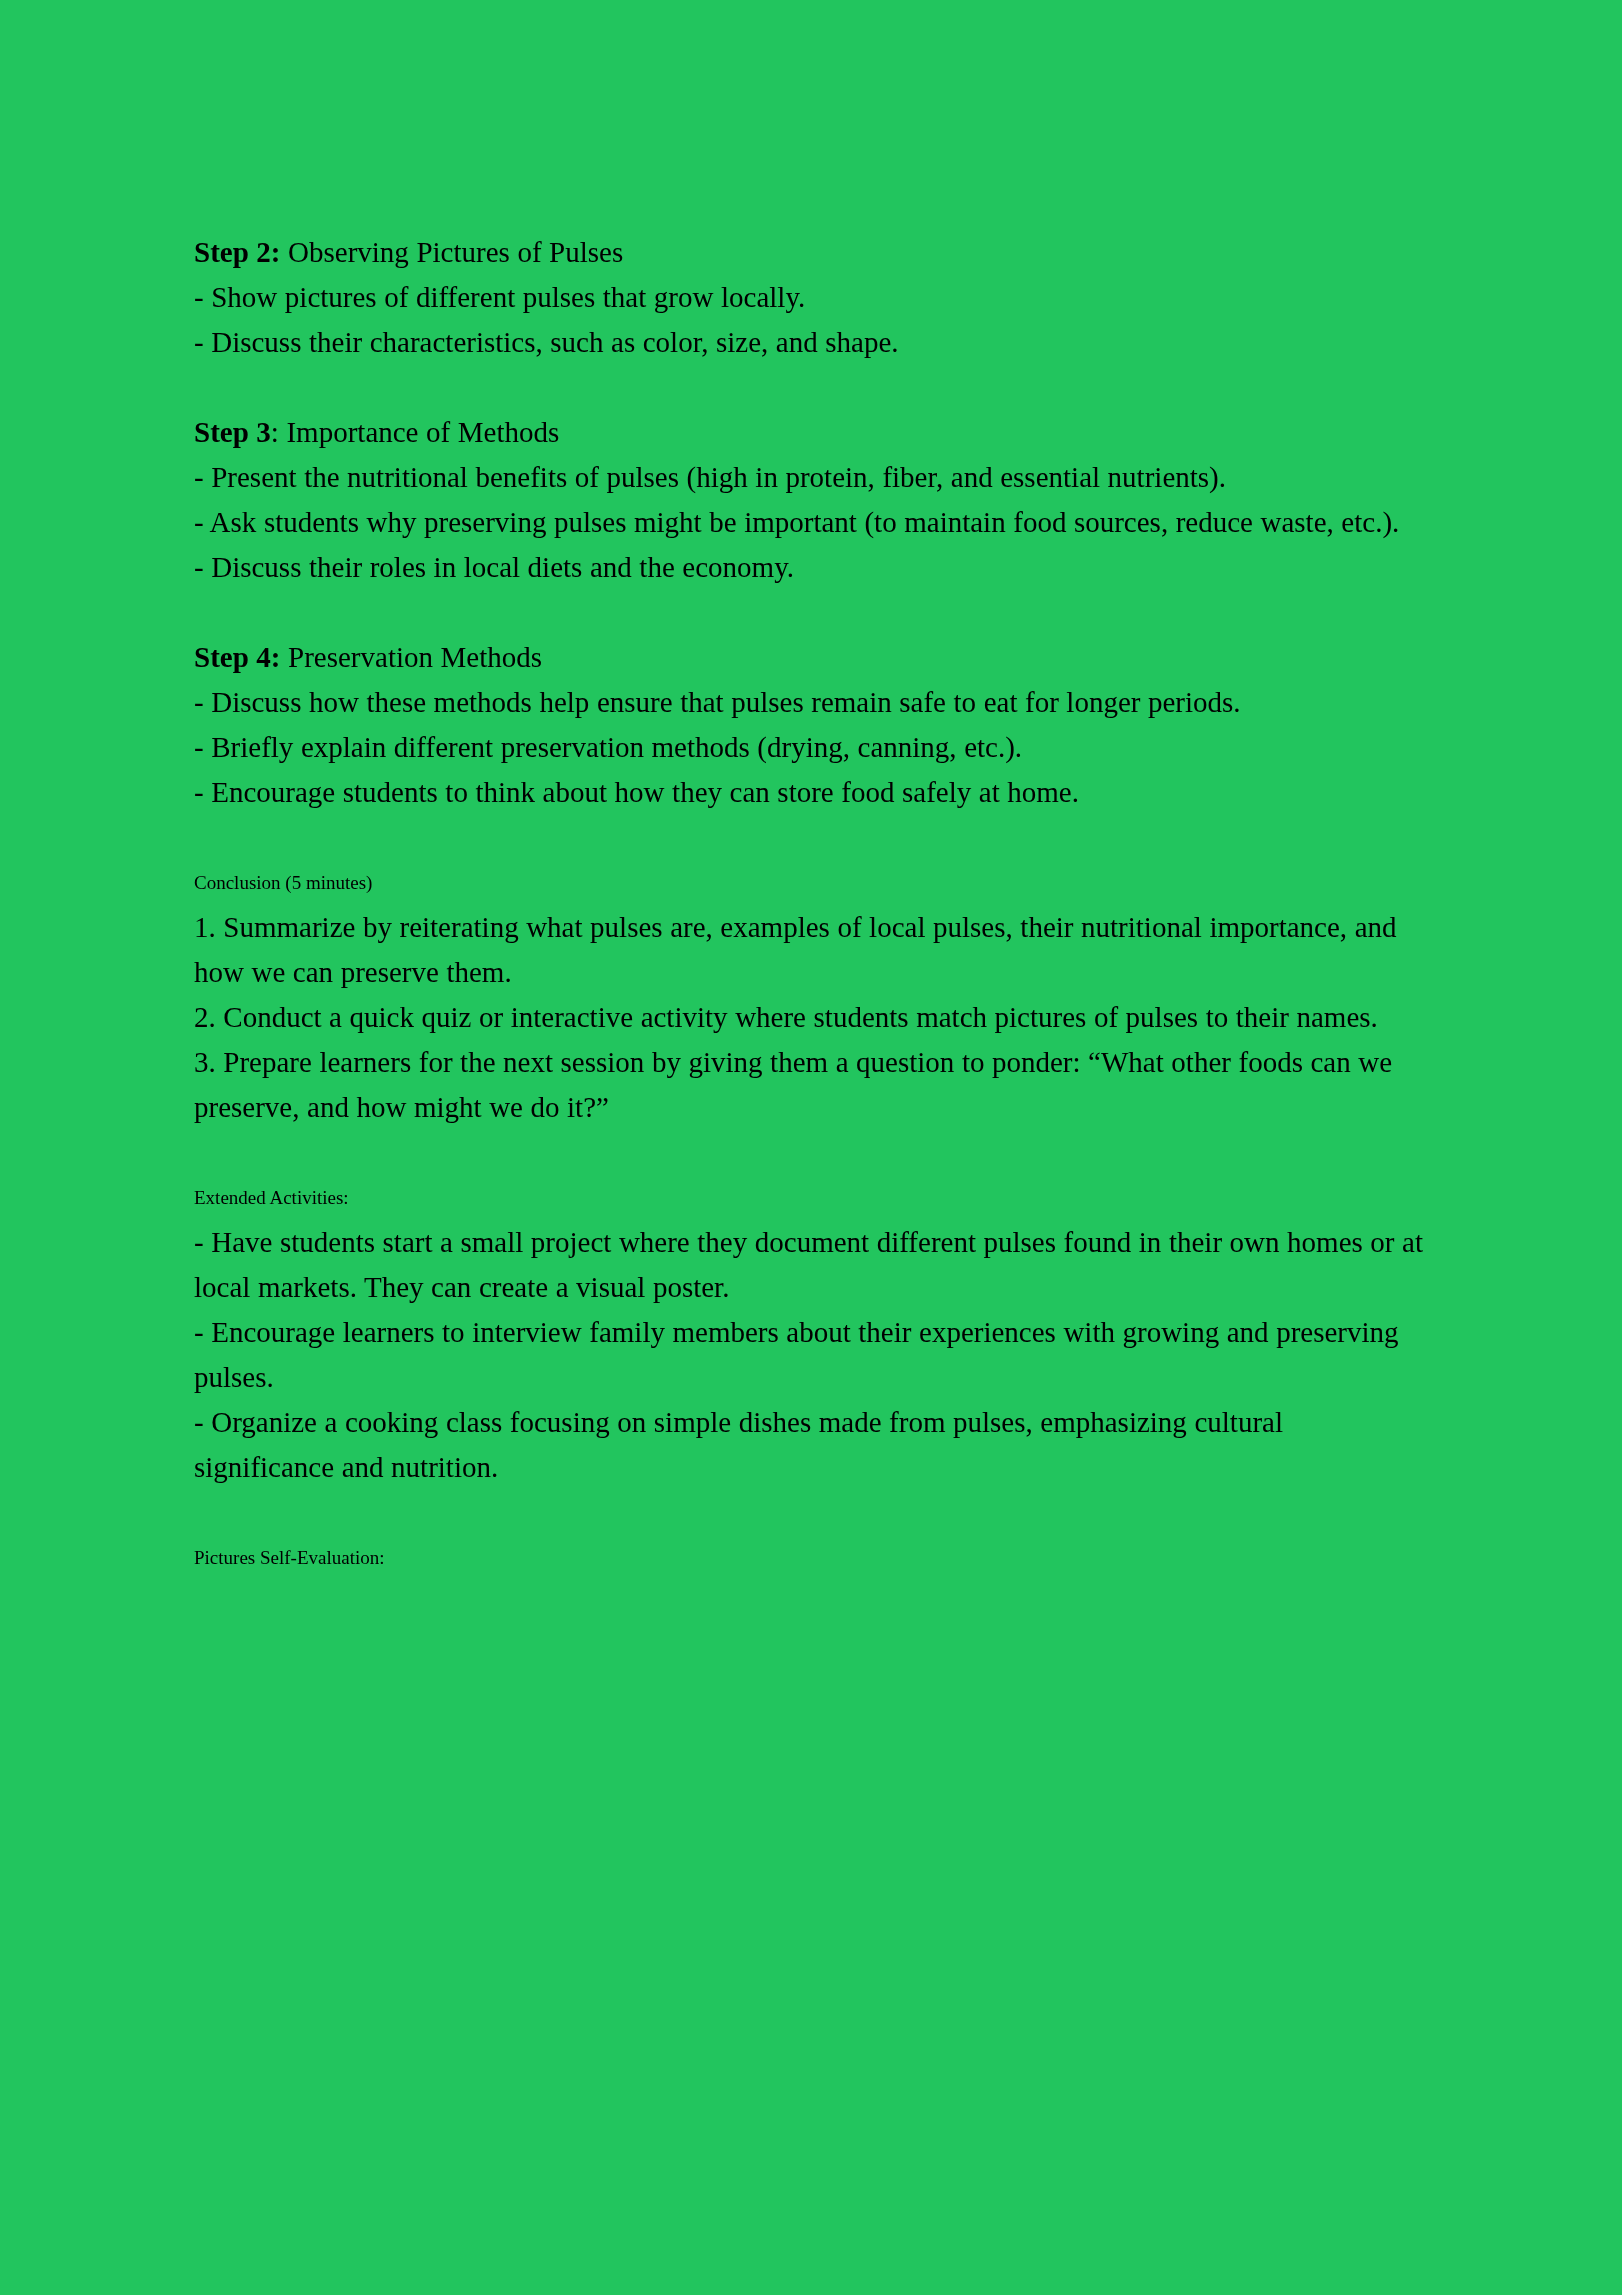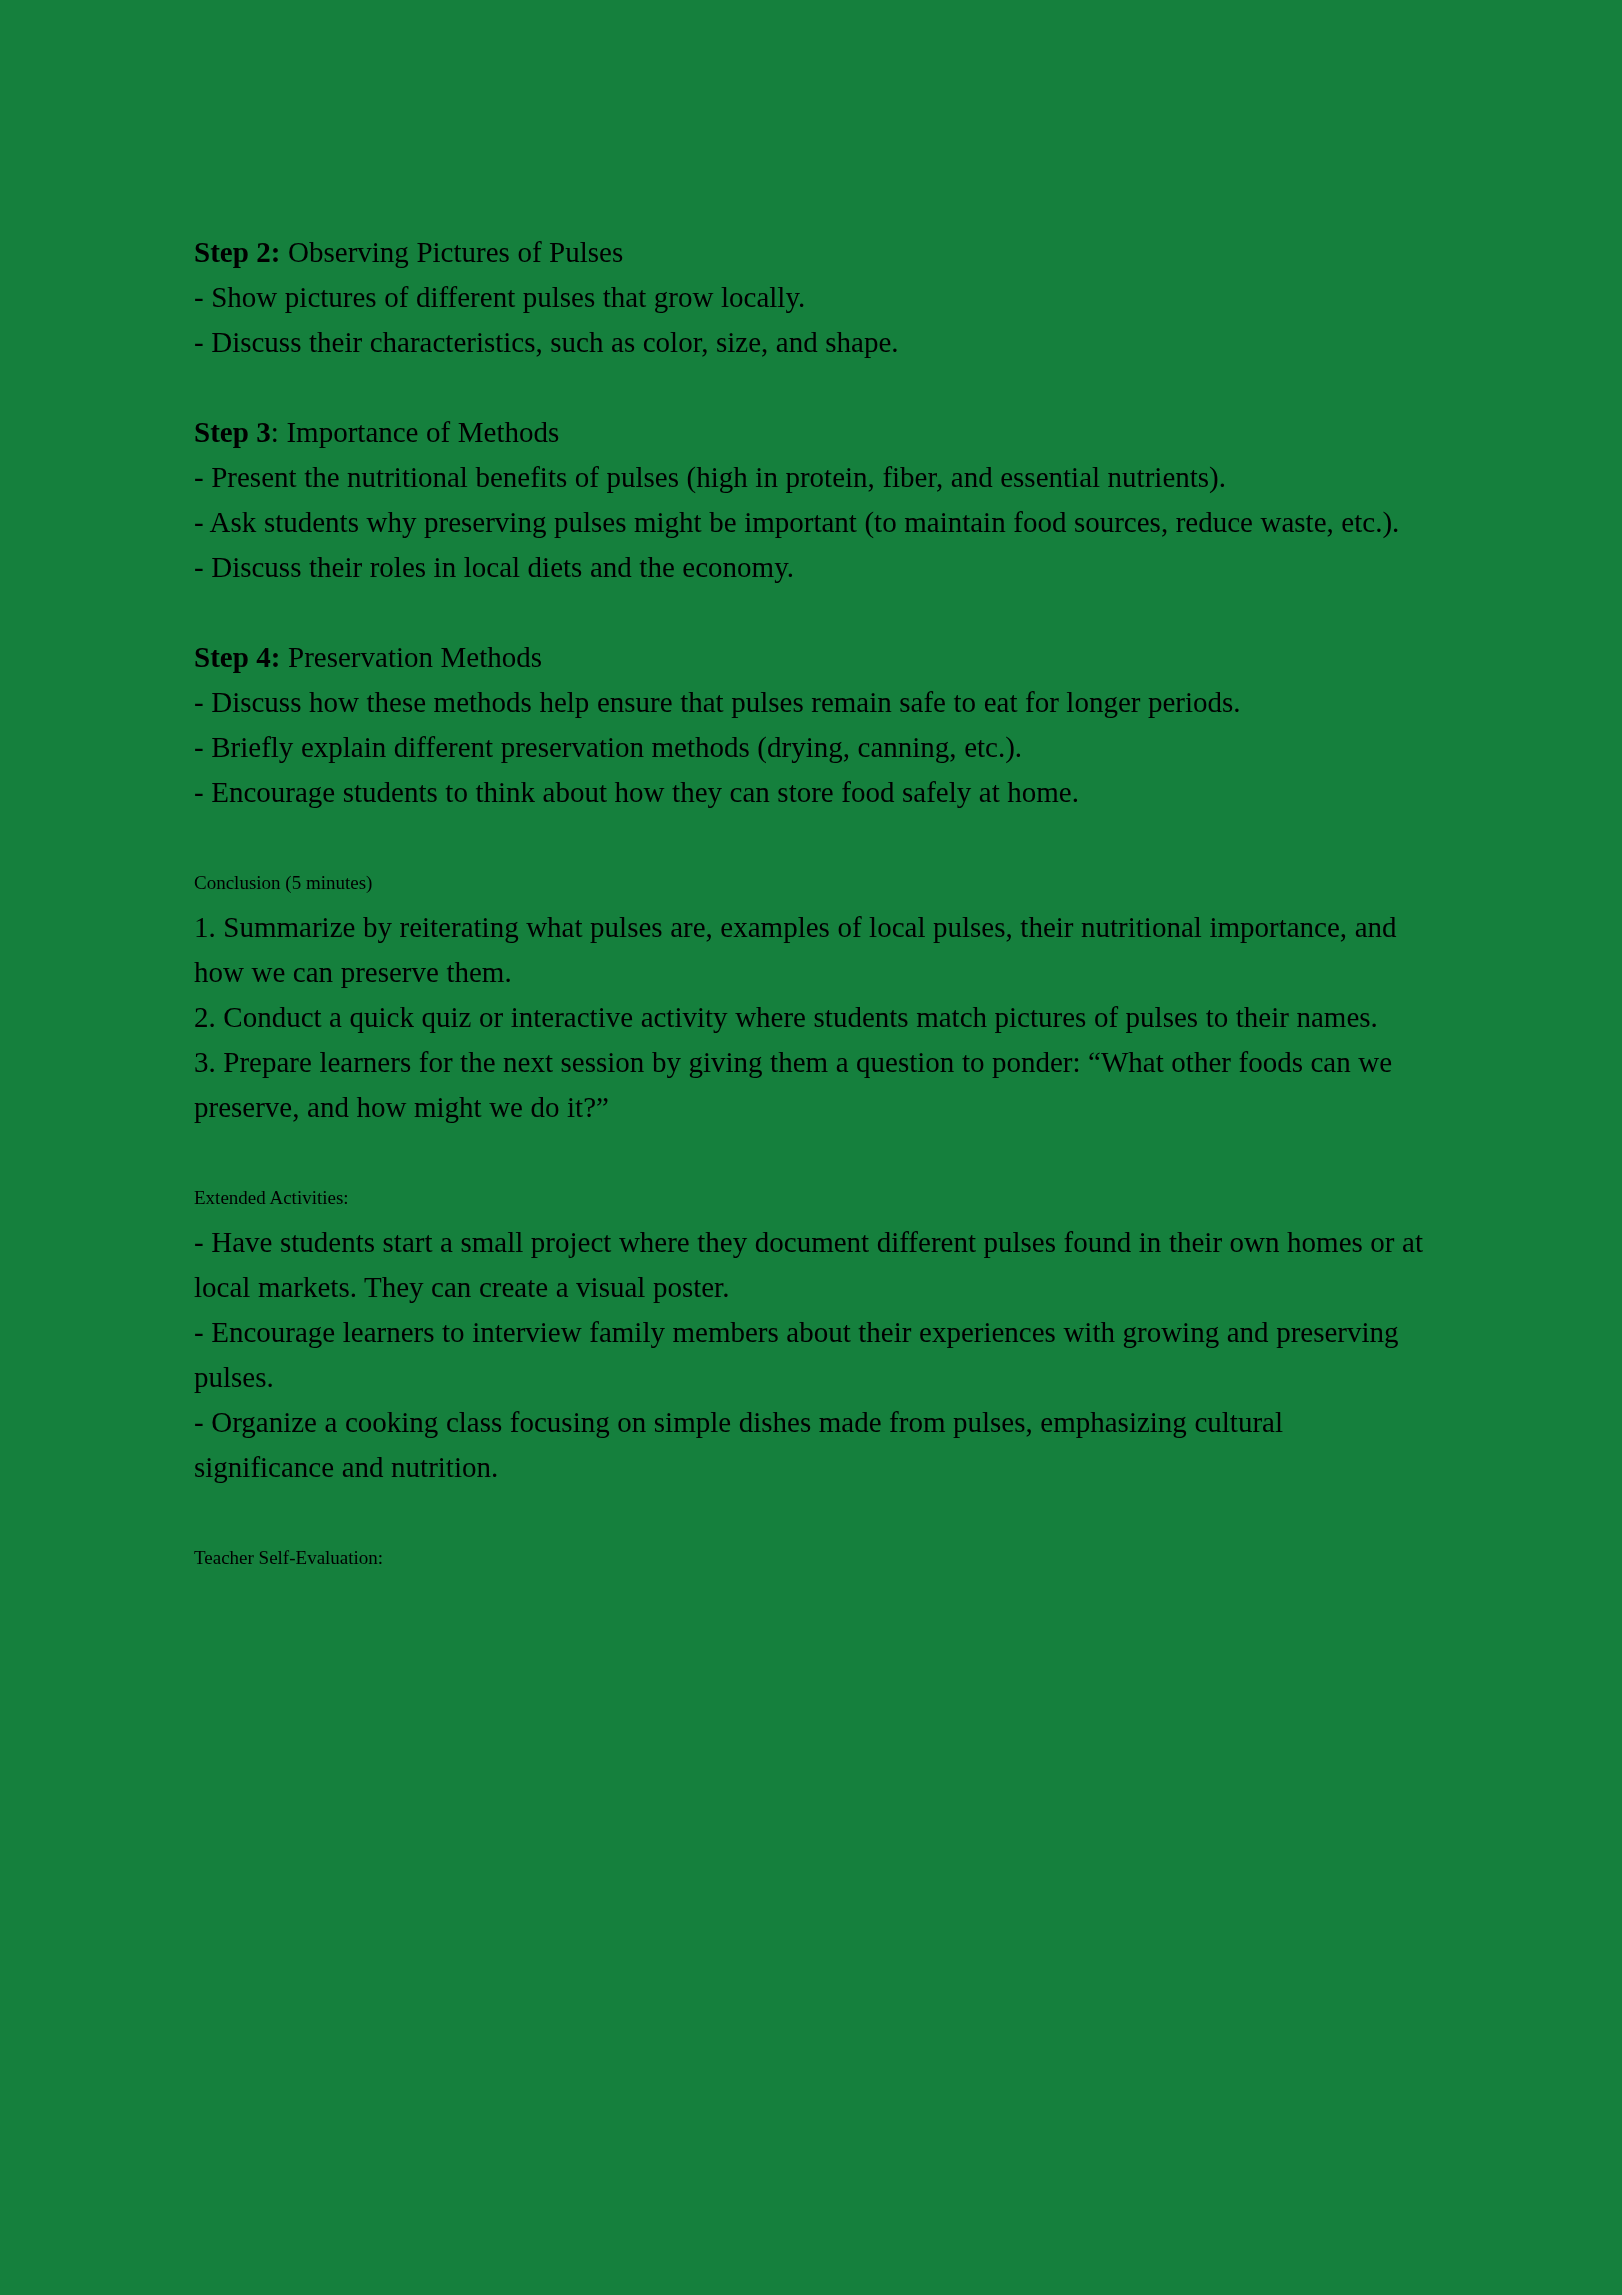--- a/index.html
+++ b/index.html
@@ -4,21 +4,21 @@
 <style>
   html, body {
     margin: 0;
     padding: 0;
     background: #ffffff;
   }
   .page {
     position: relative;
     width: 1623px;
     height: 2295px;
-    background: #15803d;
+    background: #22c55e;
     box-sizing: border-box;
     overflow: hidden;
   }
   .content {
     position: absolute;
     left: 194px;
     top: 230px;
     width: 1229px;
   }
   .block {
@@ -90,18 +90,18 @@
 
     <div class="block">
       <p class="heading">Extended Activities:</p>
       <p class="line">- Have students start a small project where they document different pulses found in their own homes or at local markets. They can create a visual poster.</p>
       <p class="line">- Encourage learners to interview family members about their experiences with growing and preserving pulses.</p>
       <p class="line">- Organize a cooking class focusing on simple dishes made from pulses, emphasizing cultural significance and nutrition.</p>
     </div>
     <div class="spacer"></div>
 
     <div class="block">
-      <p class="heading">Teacher Self-Evaluation:</p>
+      <p class="heading">Pictures Self-Evaluation:</p>
     </div>
 
   </div>
 </div>
 
 
 </body></html>

